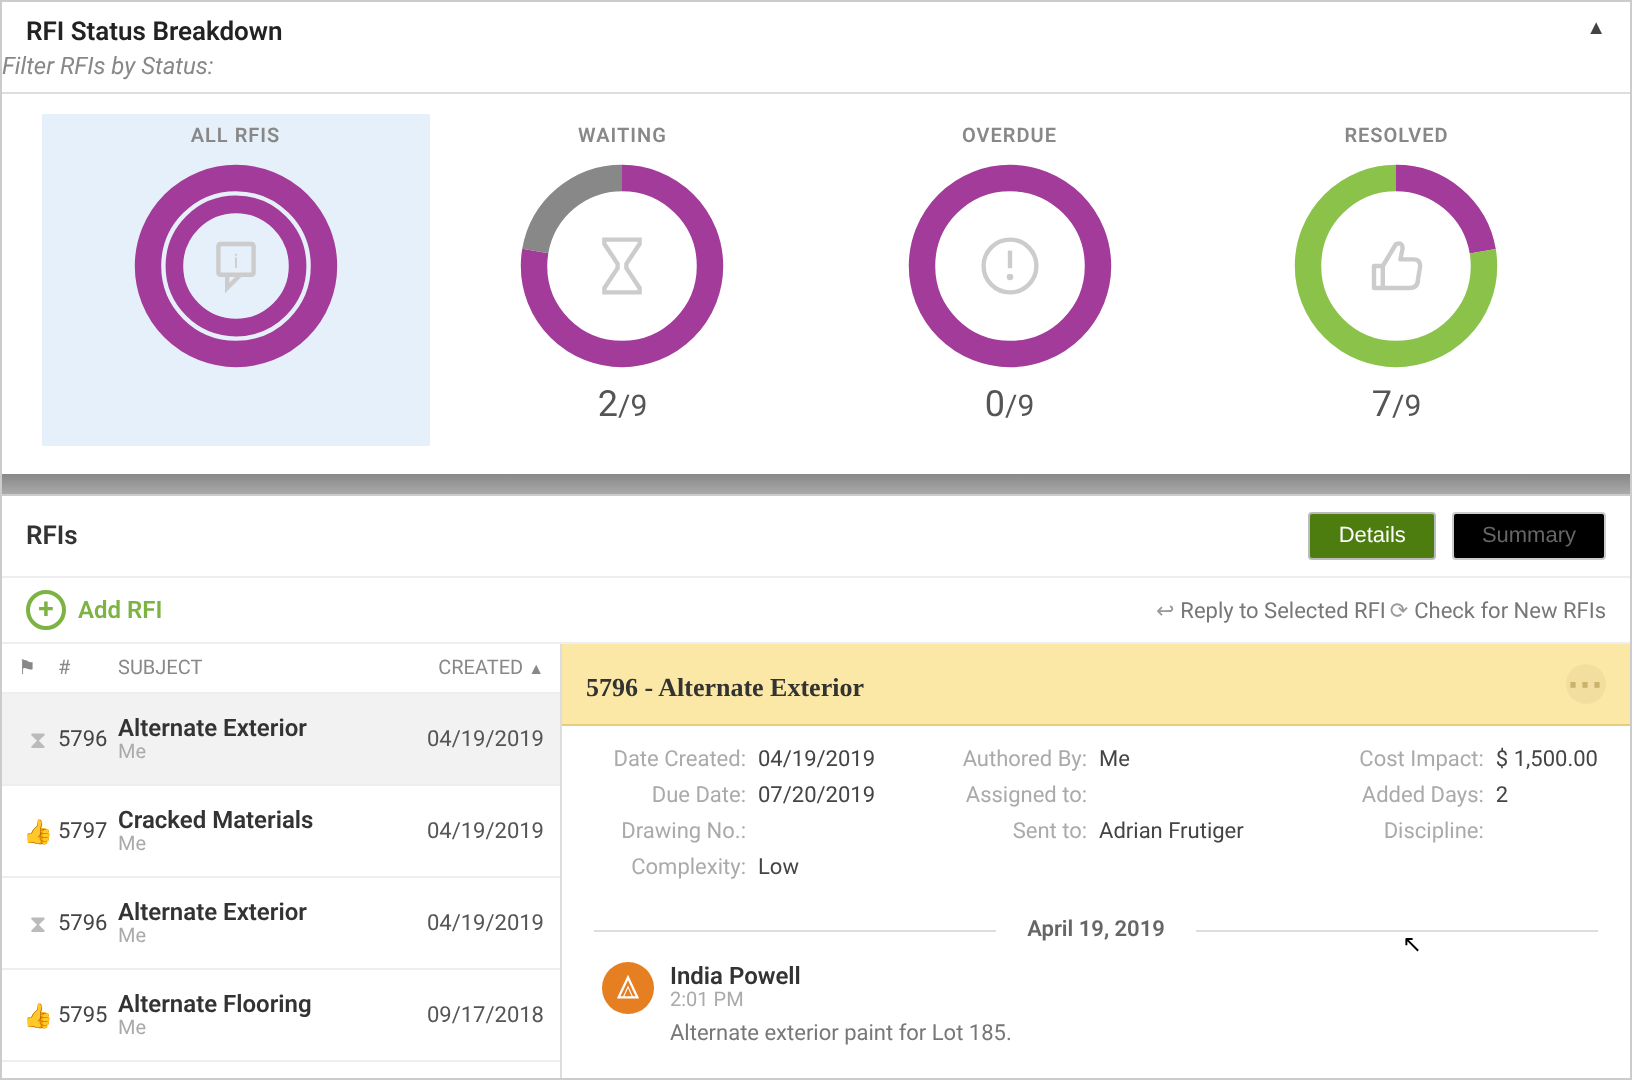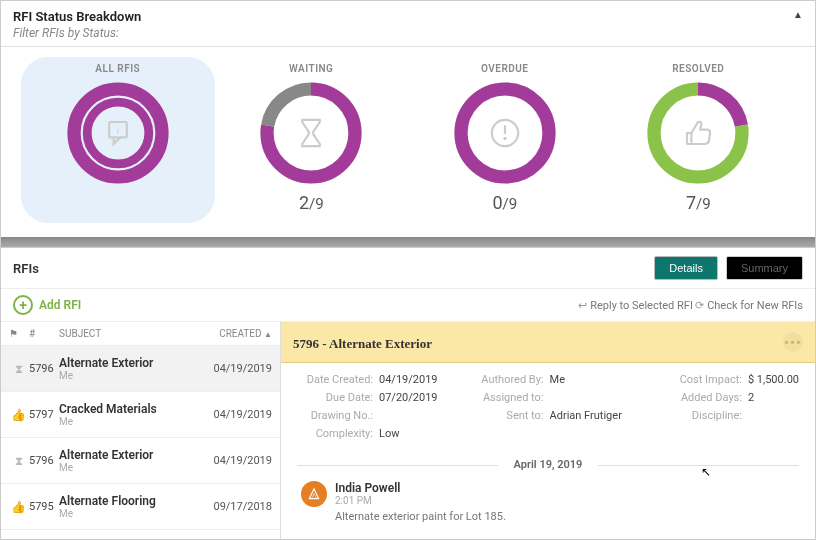--- a/index.html
+++ b/index.html
@@ -2,37 +2,37 @@
 <html><head>
 <meta charset="utf-8">
 <style>
   * { box-sizing: border-box; margin: 0; padding: 0; }
   body { font-family: -apple-system, BlinkMacSystemFont, "Segoe UI", Roboto, Arial, sans-serif; font-size: 12px; color: #333; background: #fff; }
   .wrap { width: 816px; height: 540px; border: 1px solid #ccc; overflow: hidden; position: relative; }
 
   .top-header { padding: 8px 12px 0; }
   .top-header h2 { font-size: 13px; font-weight: 600; color: #222; }
   .collapse-arrow { float: right; font-size: 10px; color: #444; }
-  .filter-sub { color: #888; font-size: 12px; font-style: italic; padding: 2px 12px 6px; border-bottom: 1px solid #ddd; }
+  .filter-sub { color: #888; font-size: 12px; font-style: italic; padding: 2px 0 6px; border-bottom: 1px solid #ddd; }
 
   .donuts { display: flex; padding: 10px 20px 14px; gap: 0; }
   .donut-card { flex: 1; text-align: center; padding: 6px 8px 10px; }
-  .donut-card.active { background: #e6f0fa; border-radius: 27px; }
+  .donut-card.active { background: #e6f0fa; }
   .donut-label { font-size: 10px; letter-spacing: 0.5px; color: #888; font-weight: 600; margin-bottom: 4px; }
   .donut-svg { width: 110px; height: 110px; display: block; margin: 0 auto; }
   .donut-count { font-size: 15px; color: #555; margin-top: 4px; }
   .donut-count .big { font-size: 18px; }
   .donut-icon { fill: #ccc; }
 
   .band { height: 10px; background: linear-gradient(#888,#aaa); }
 
   .rfis-header { display:flex; align-items:center; padding: 8px 12px; font-size: 13px; font-weight:600; border-top:1px solid #ccc; }
   .rfis-header .tabs { margin-left:auto; display:flex; gap:8px; }
   .tabbtn { font-size:11px; padding:5px 14px; border:1px solid #ccc; background:#000000; color:#666; border-radius:2px; }
-  .tabbtn.active { background:#0f766e; color:#fff; border-color:#bbb; }
+  .tabbtn.active { background:#4d7c0f; color:#fff; border-color:#bbb; }
 
   .toolbar { display:flex; align-items:center; padding:6px 12px; border-top:1px solid #eee; border-bottom:1px solid #eee; }
   .add-rfi { display:flex; align-items:center; gap:6px; color:#7cb342; font-weight:600; font-size:12px; }
   .add-circle { width:20px; height:20px; border:2px solid #7cb342; border-radius:50%; display:inline-flex; align-items:center; justify-content:center; color:#7cb342; font-size:14px; line-height:1; }
   .tool-links { margin-left:auto; display:flex; gap:2px; color:#777; font-size:11px; align-items:center; }
   .tool-links span { cursor:pointer; }
   .mini-icon { color:#999; margin-right:3px; }
 
   .split { display:flex; height: calc(100% - 10px - 36px - 32px - 30px - 130px - 36px); }
   

